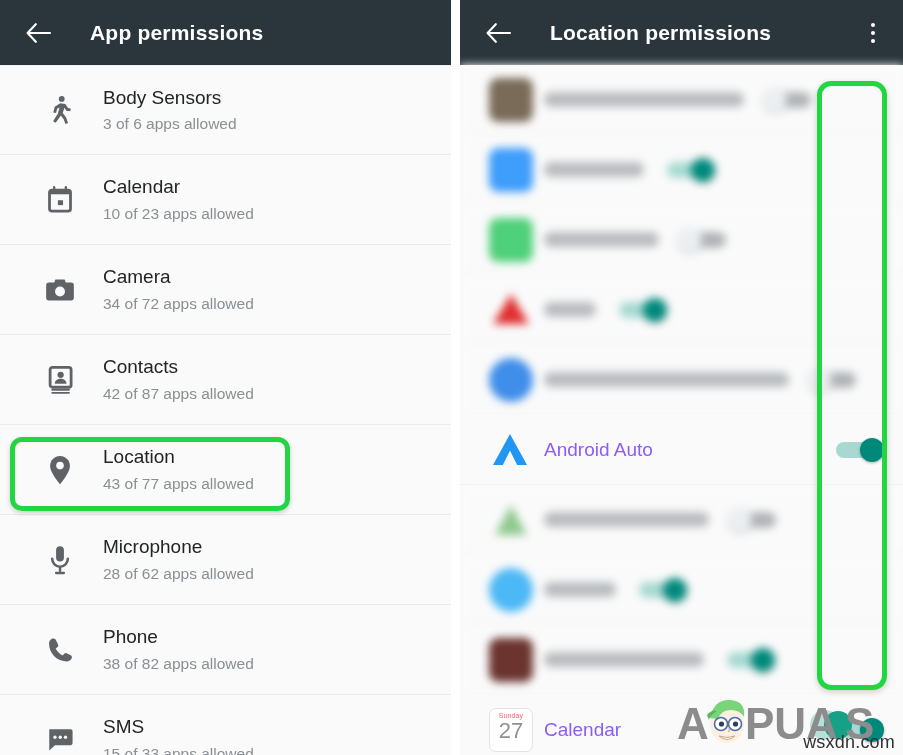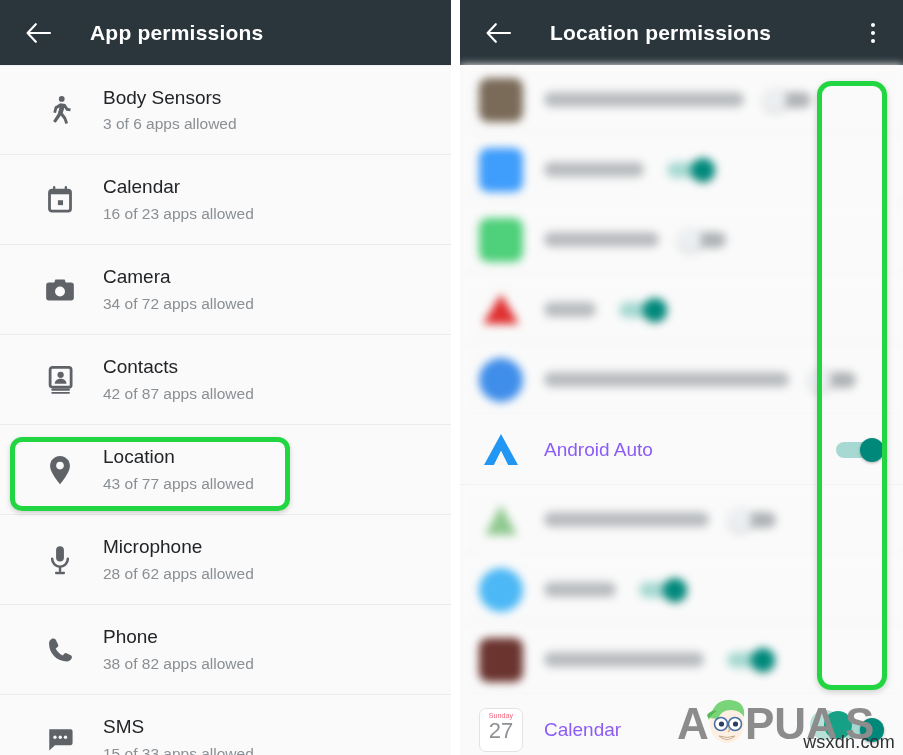--- a/index.html
+++ b/index.html
@@ -56,21 +56,21 @@
     pointer-events: none; z-index: 5;
   }
 
   
   .app-list { background:#fafafa; }
   .app-row {
     position: relative; height: 70px; display:flex; align-items:center;
     padding-left: 9px; border-bottom: 1px solid #ececec; background:#fafafa;
   }
   .app-row.blurred { filter: blur(4.5px); }
-  .app-icon { width: 64px; flex:0 0 64px; display:flex; align-items:center; justify-content:center; }
+  .app-icon { width: 64px; flex:0 0 64px; display:flex; align-items:center; justify-content:flex-end; }
   .app-icon .sq { width: 44px; height: 44px; border-radius: 9px; }
   .app-icon .ci { width: 44px; height: 44px; border-radius: 50%; }
   .app-name {
     margin-left: 11px; font-size: 19px; color: #8b5cf6; flex: 1 1 auto;
     white-space: nowrap; overflow: hidden;
   }
   .app-name.ghost {
     color: transparent; background:#b9bcbf; border-radius: 7px;
     height: 15px; align-self: center; max-width: 240px;
   }
@@ -148,21 +148,21 @@
         <div class="perm-icon">
           <svg width="28" height="28" viewBox="0 0 24 24">
             <path d="M7 1 v2 M17 1 v2" stroke="#5f6368" stroke-width="2" stroke-linecap="round"></path>
             <rect x="3" y="3.5" width="18" height="18" rx="2" fill="none" stroke="#5f6368" stroke-width="2.4"></rect>
             <rect x="3" y="3.5" width="18" height="3.6"></rect>
             <rect x="10.2" y="12.2" width="4.4" height="4.2"></rect>
           </svg>
         </div>
         <div class="perm-text">
           <div class="perm-title">Calendar</div>
-          <div class="perm-sub">16 of 23 apps allowed</div>
+          <div class="perm-sub">10 of 23 apps allowed</div>
         </div>
       </div>
 
       <div class="perm-row">
         <div class="perm-icon">
           <svg width="30" height="26" viewBox="0 0 26 22">
             <path d="M9 2 L8 4.6 H3.4 A2.4 2.4 0 0 0 1 7 v10.5 A2.4 2.4 0 0 0 3.4 20 h19.2 A2.4 2.4 0 0 0 25 17.5 V7 A2.4 2.4 0 0 0 22.6 4.6 H18 L17 2 Z"></path>
             <circle cx="13" cy="12.3" r="4.3" fill="#fafafa"></circle>
           </svg>
         </div>

